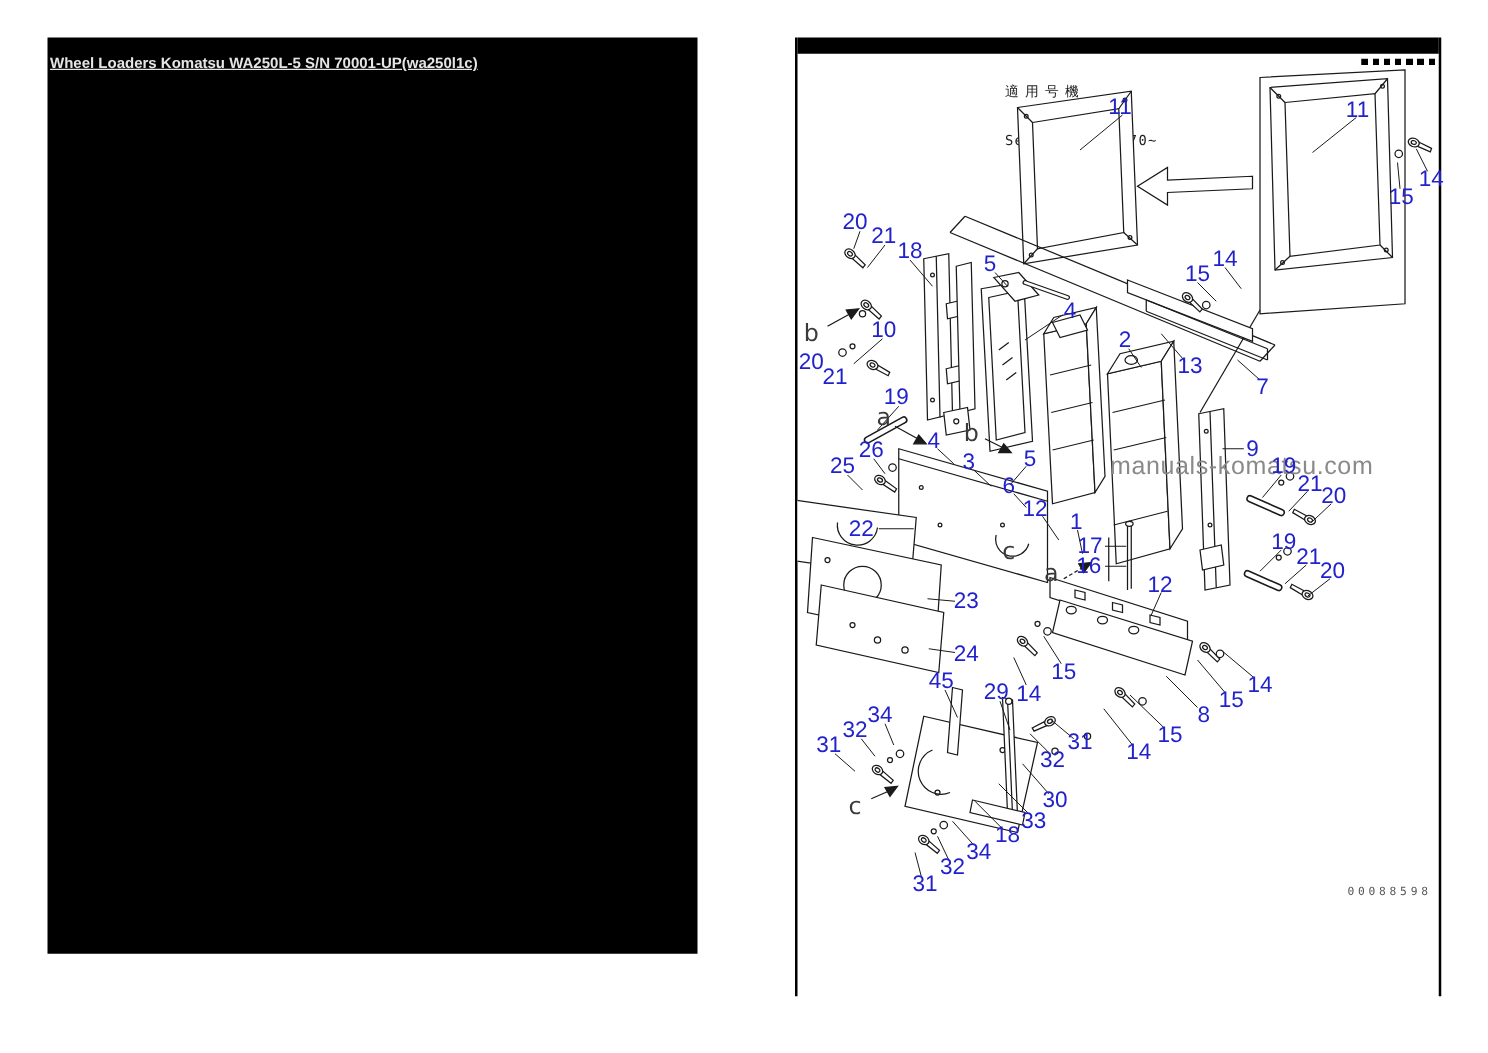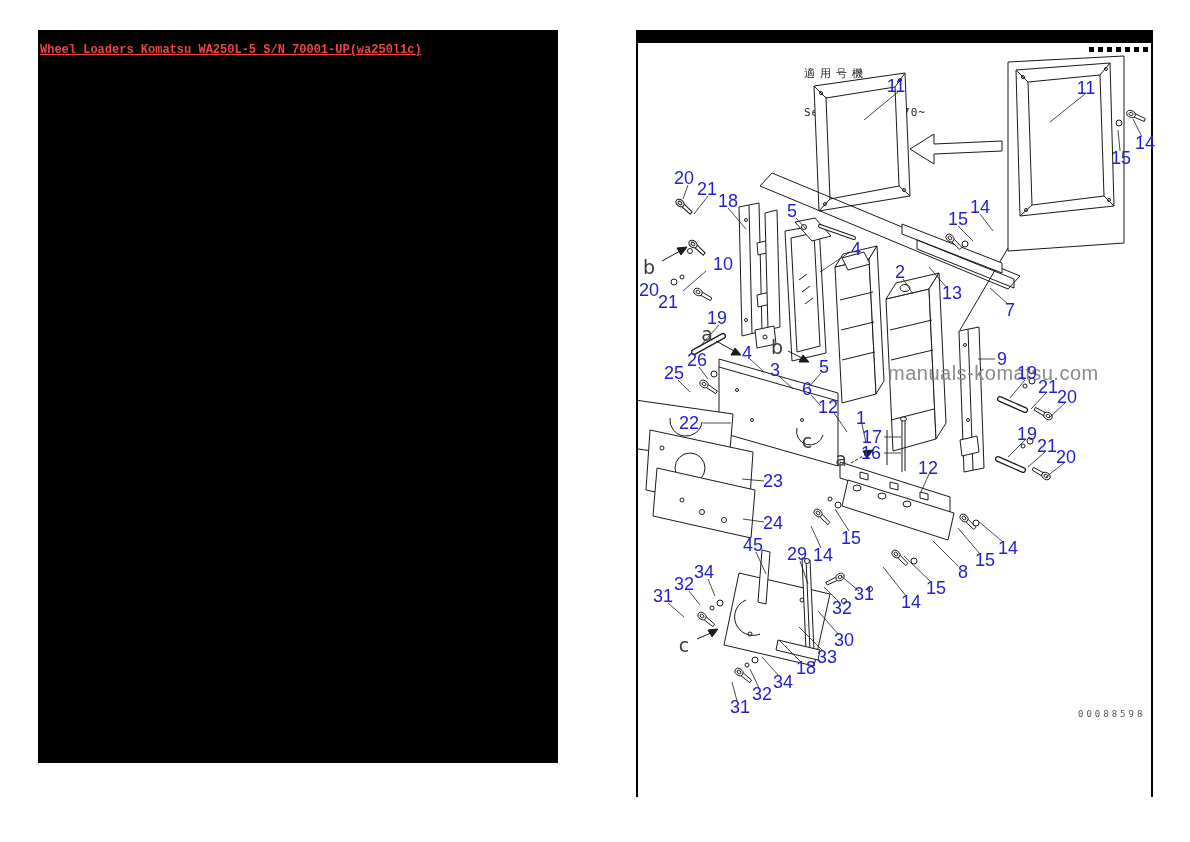--- a/index.html
+++ b/index.html
@@ -53,21 +53,21 @@
   .vletter{
     position:absolute;transform:translate(-50%,-50%);
     color:#3a3a3a;font:19px "DejaVu Sans",sans-serif;white-space:nowrap;
   }
   svg *{vector-effect:non-scaling-stroke;}
 </style>
 </head>
 <body>
 
 <div id="left-panel">
-  <a id="manual-link" href="#" style="color: #ef4444; font-family: Liberation Mono, monospace;">Wheel Loaders Komatsu WA250L-5 S/N 70001-UP(wa250l1c)</a>
+  <a id="manual-link" href="#" style="color: #e5e5e5;">Wheel Loaders Komatsu WA250L-5 S/N 70001-UP(wa250l1c)</a>
 </div>
 
 <div id="diagram-panel">
   <div id="top-bar"></div>
   <div id="corner-dashes"></div>
   <div id="serial-block">
     <div id="serial-jp">適用号機</div>
     <div id="serial-en">Serial No 70570~</div>
   </div>
 
@@ -280,21 +280,21 @@
     <span class="callout" style="left: 684px; top: 178px;">20</span>
     <span class="callout" style="left: 707px; top: 189px;">21</span>
     <span class="callout" style="left: 728px; top: 201px;">18</span>
     <span class="callout" style="left: 792px; top: 211px;">5</span>
     <span class="callout" style="left: 980px; top: 207px;">14</span>
     <span class="callout" style="left: 958px; top: 219px;">15</span>
     <span class="callout" style="left: 856px; top: 249px;">4</span>
     <span class="callout" style="left: 900px; top: 272px;">2</span>
     <span class="callout" style="left: 952px; top: 293px;">13</span>
     <span class="callout" style="left: 1010px; top: 310px;">7</span>
-    <span class="callout" style="left: 707px; top: 264px; margin-left: 16px;">10</span>
+    <span class="callout" style="left: 707px; top: 264px;">10</span>
     <span class="callout" style="left: 649px; top: 290px;">20</span>
     <span class="callout" style="left: 668px; top: 302px;">21</span>
     <span class="callout" style="left: 717px; top: 318px;">19</span>
     <span class="callout" style="left: 697px; top: 360px;">26</span>
     <span class="callout" style="left: 674px; top: 373px;">25</span>
     <span class="callout" style="left: 747px; top: 353px;">4</span>
     <span class="callout" style="left: 775px; top: 370px;">3</span>
     <span class="callout" style="left: 824px; top: 367px;">5</span>
     <span class="callout" style="left: 807px; top: 389px;">6</span>
     <span class="callout" style="left: 1002px; top: 359px;">9</span>

